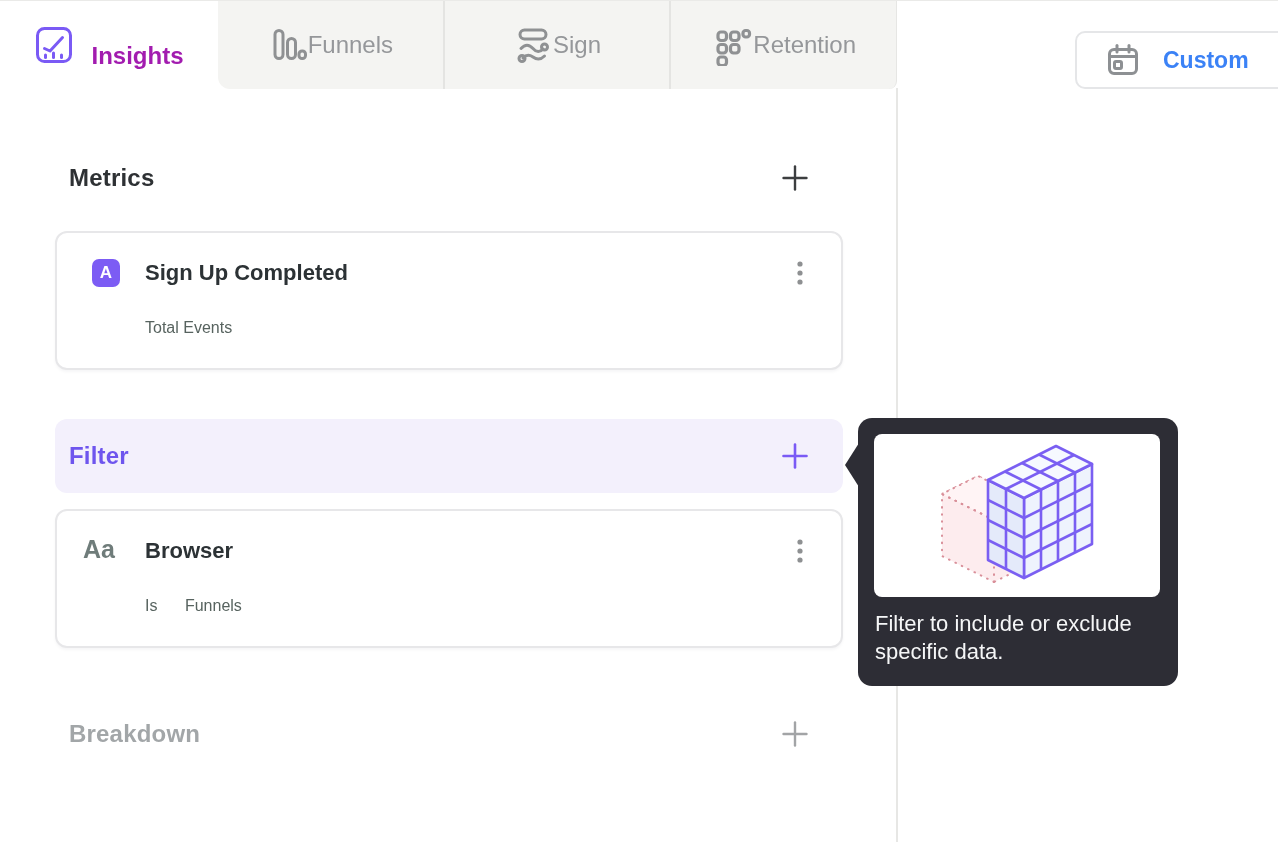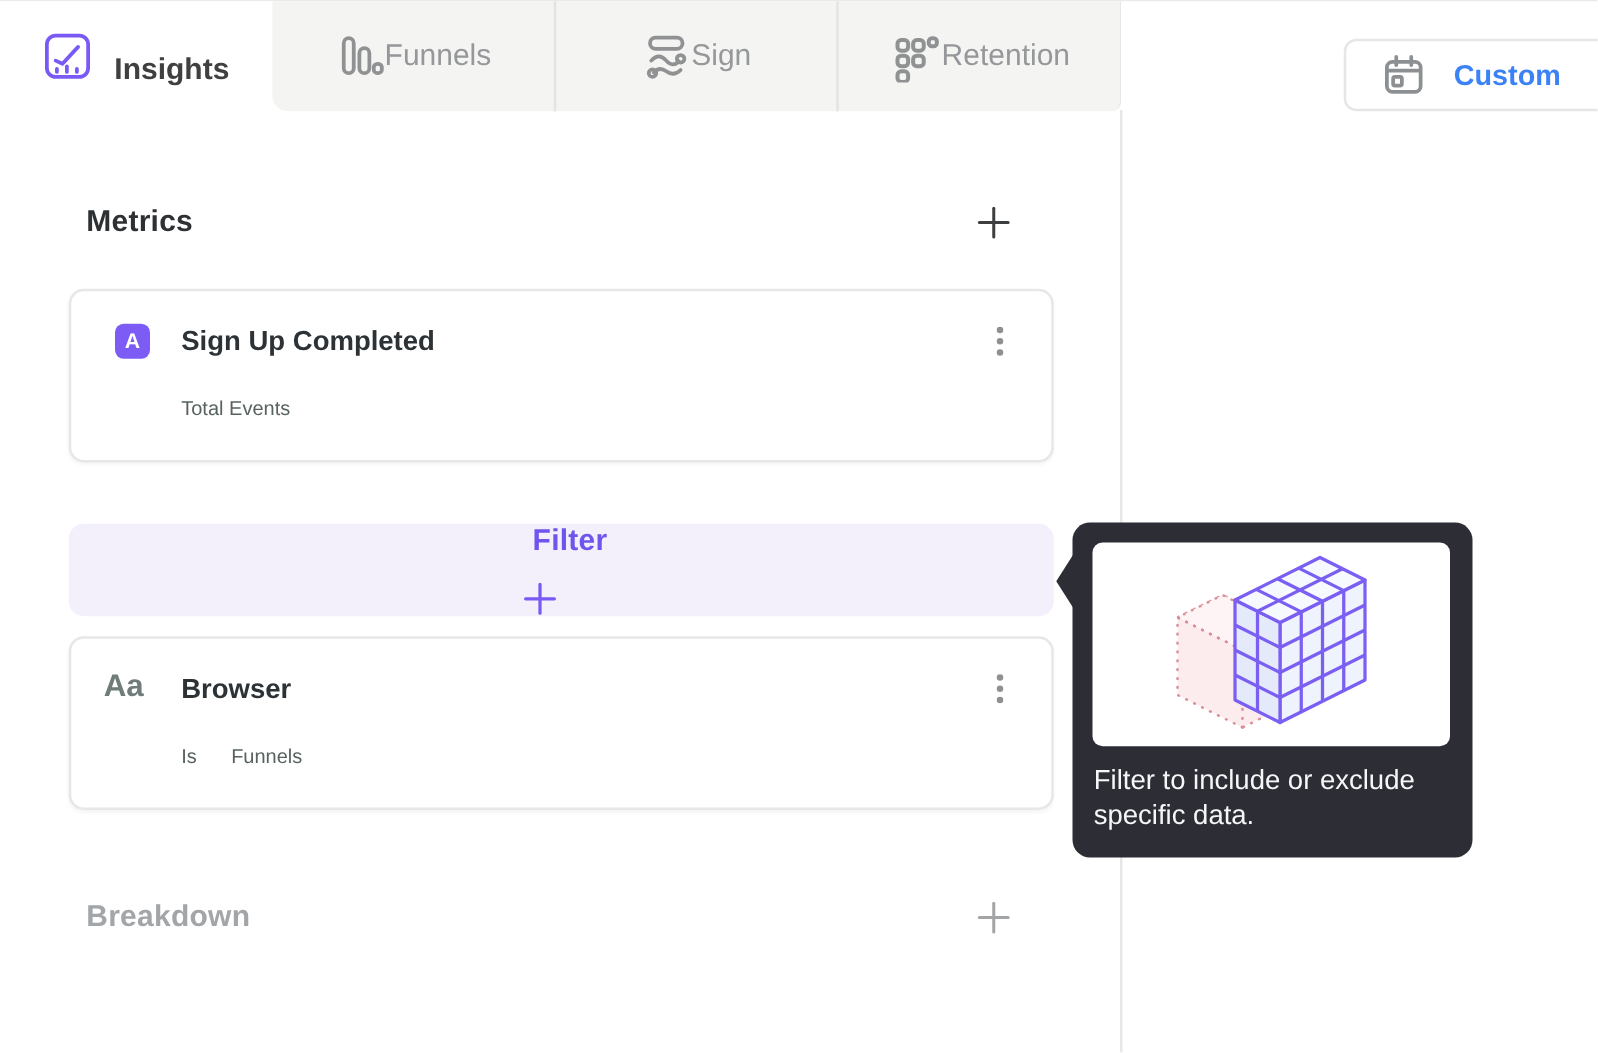--- a/index.html
+++ b/index.html
@@ -10,21 +10,21 @@
     position:relative;
     color:#2c3235;
   }
   
   .header { position:absolute; top:0; left:0; width:1278px; height:88px; background:#ffffff; border-top:1px solid #eaeae8; }
   .tab-active {
     position:absolute; top:0; left:0; width:218px; height:88px;
     display:flex; align-items:center; justify-content:center; gap:17px;
     background:#ffffff; cursor:pointer;
   }
-  .tab-active .tab-label { font-size:24px; font-weight:700; color:#404040;margin-top:22px; }
+  .tab-active .tab-label { font-size:24px; font-weight:700; color:#a21caf;margin-top:22px; }
   .tabs-gray {
     position:absolute; top:0; left:218px; width:679px; height:88px;
     background:#f4f4f2; border-right:1px solid #e6e6e4;
     border-radius:0 0 8px 12px;
     display:flex;
   }
   .tab {
     flex:1; display:flex; align-items:center; justify-content:center; gap:0;
     cursor:pointer;
   }
@@ -46,21 +46,21 @@
   .row-metrics { top:160px; height:36px; }
   .row-breakdown { top:716px; height:36px; }
   .section-title { margin-left:14px; font-size:24px; font-weight:700; color:#2e3134; letter-spacing:.2px; }
   .section-title.muted { color:#a2a6a8; }
   .spacer { flex:1; }
   .plus-btn { width:28px; height:28px; margin-right:34px; cursor:pointer; background:none; border:none; padding:0; }
 
   .filter-row {
     position:absolute; left:55px; top:419px; width:788px; height:74px;
     background:#f3f0fc; border-radius:12px;
-    display:flex; align-items:center; cursor:pointer;flex-direction:column;
+    display:flex; align-items:center; cursor:pointer;
   }
   .filter-row .section-title { color:#6e55ee; }
 
   .card {
     position:absolute; left:55px; width:788px; height:139px;
     background:#ffffff; border:2px solid #e7e7e9; border-radius:12px;
     box-shadow:0 2px 3px rgba(30,30,40,0.04);
     cursor:pointer;
   }
   .card-metric { top:231px; }

